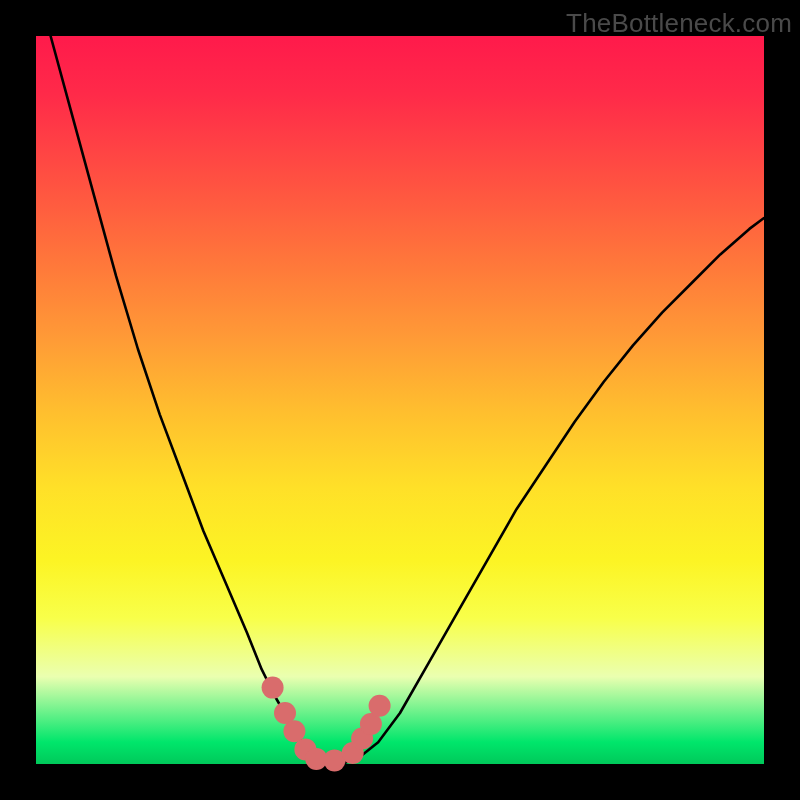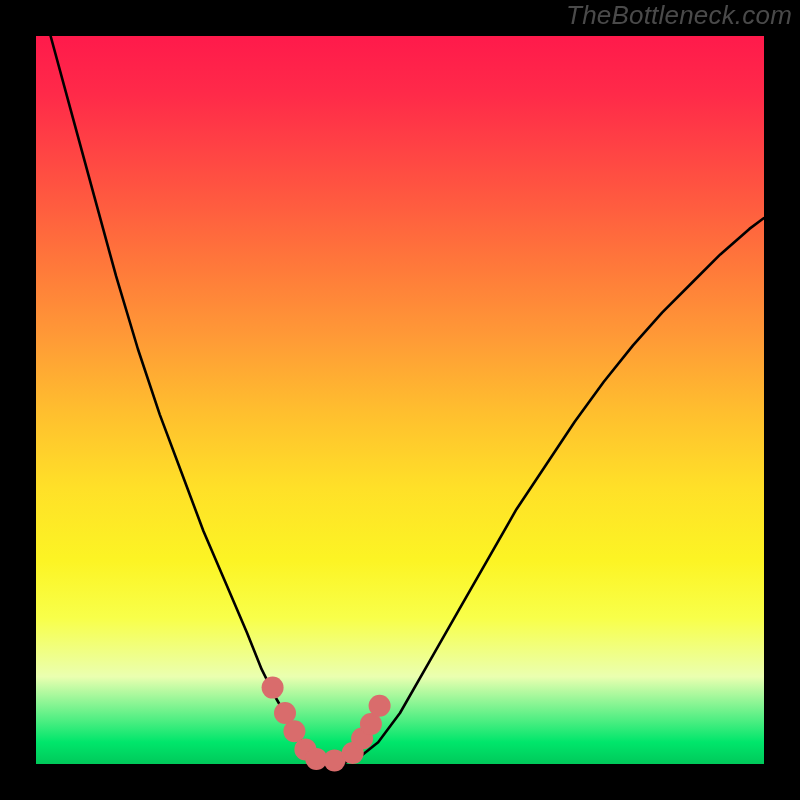--- a/index.html
+++ b/index.html
@@ -28,27 +28,26 @@
       #ffe028 62%,
       #fcf424 72%,
       #f8ff4a 80%,
       #eaffb0 88%,
       #00e66b 97%,
       #00c95a 100%
     );
   }
   .watermark {
     position: absolute;
-    top: 0;
+    top: 8px;
     right: 8px;
     color: #4a4a4a;
     font-size: 26px;
     font-weight: 400;
     letter-spacing: 0.2px;
-    font-style: italic;
   }
   svg.curve {
     position: absolute;
     left: 0;
     top: 0;
     width: 728px;
     height: 728px;
     overflow: visible;
   }
 </style>

